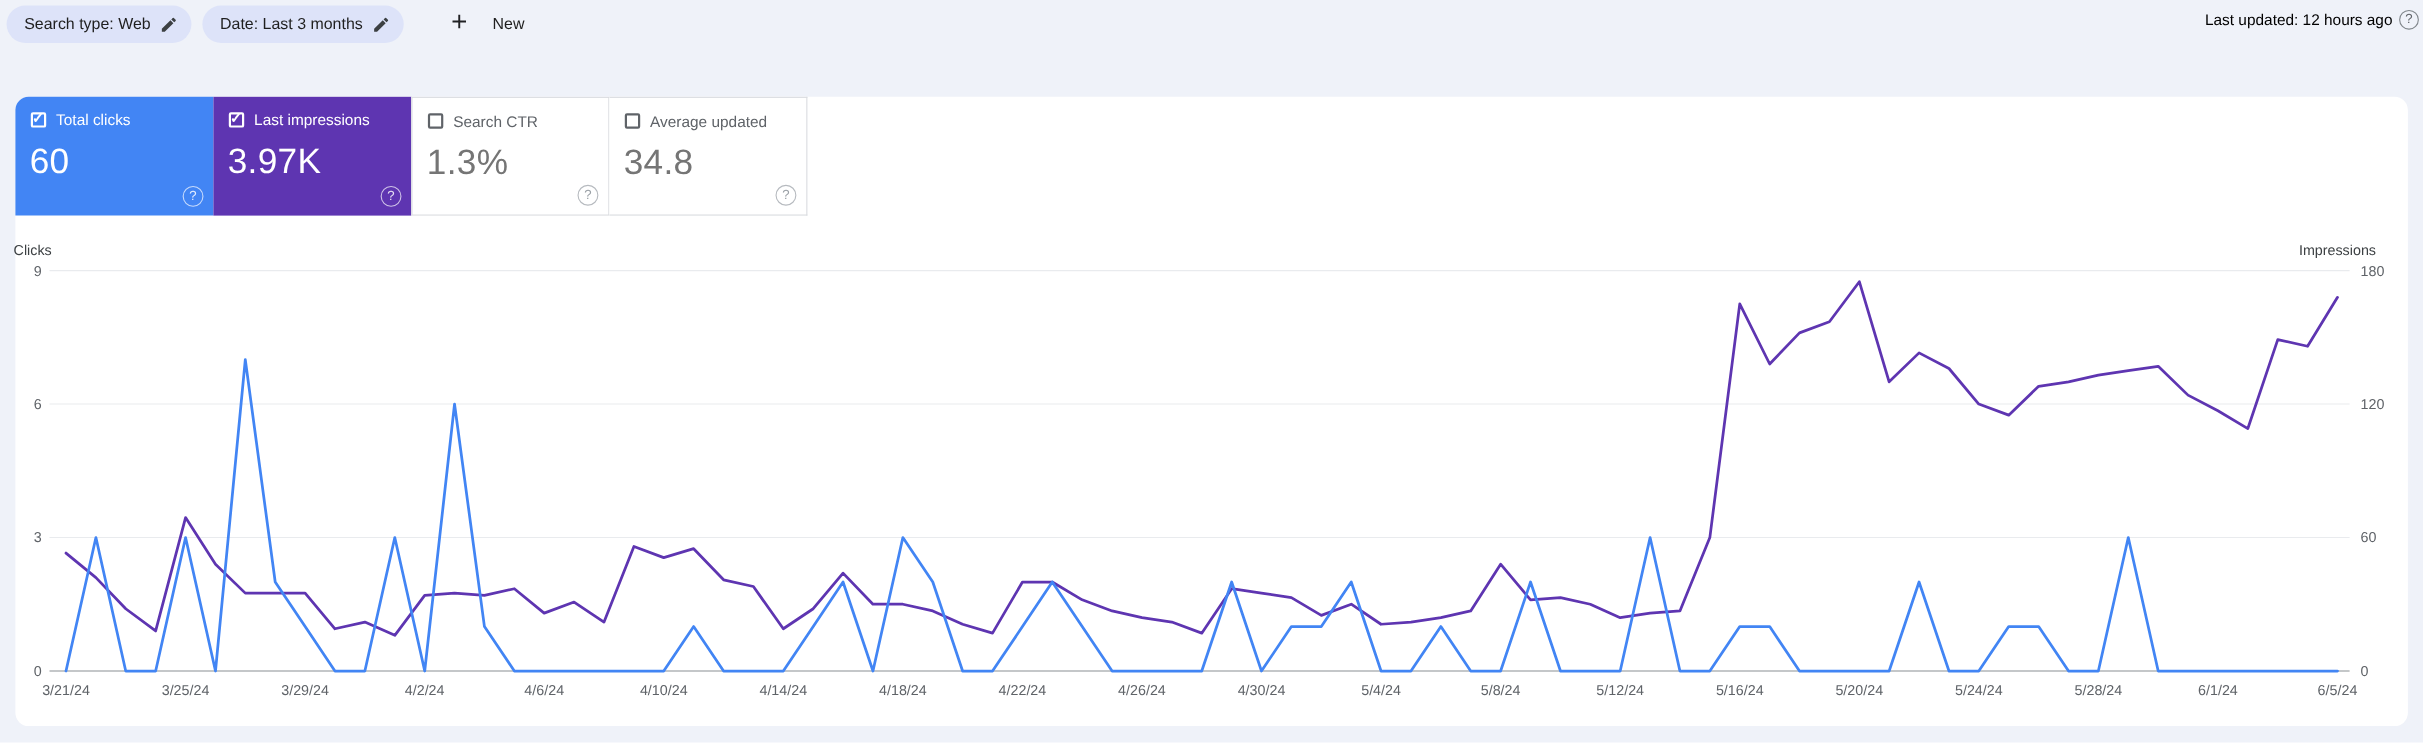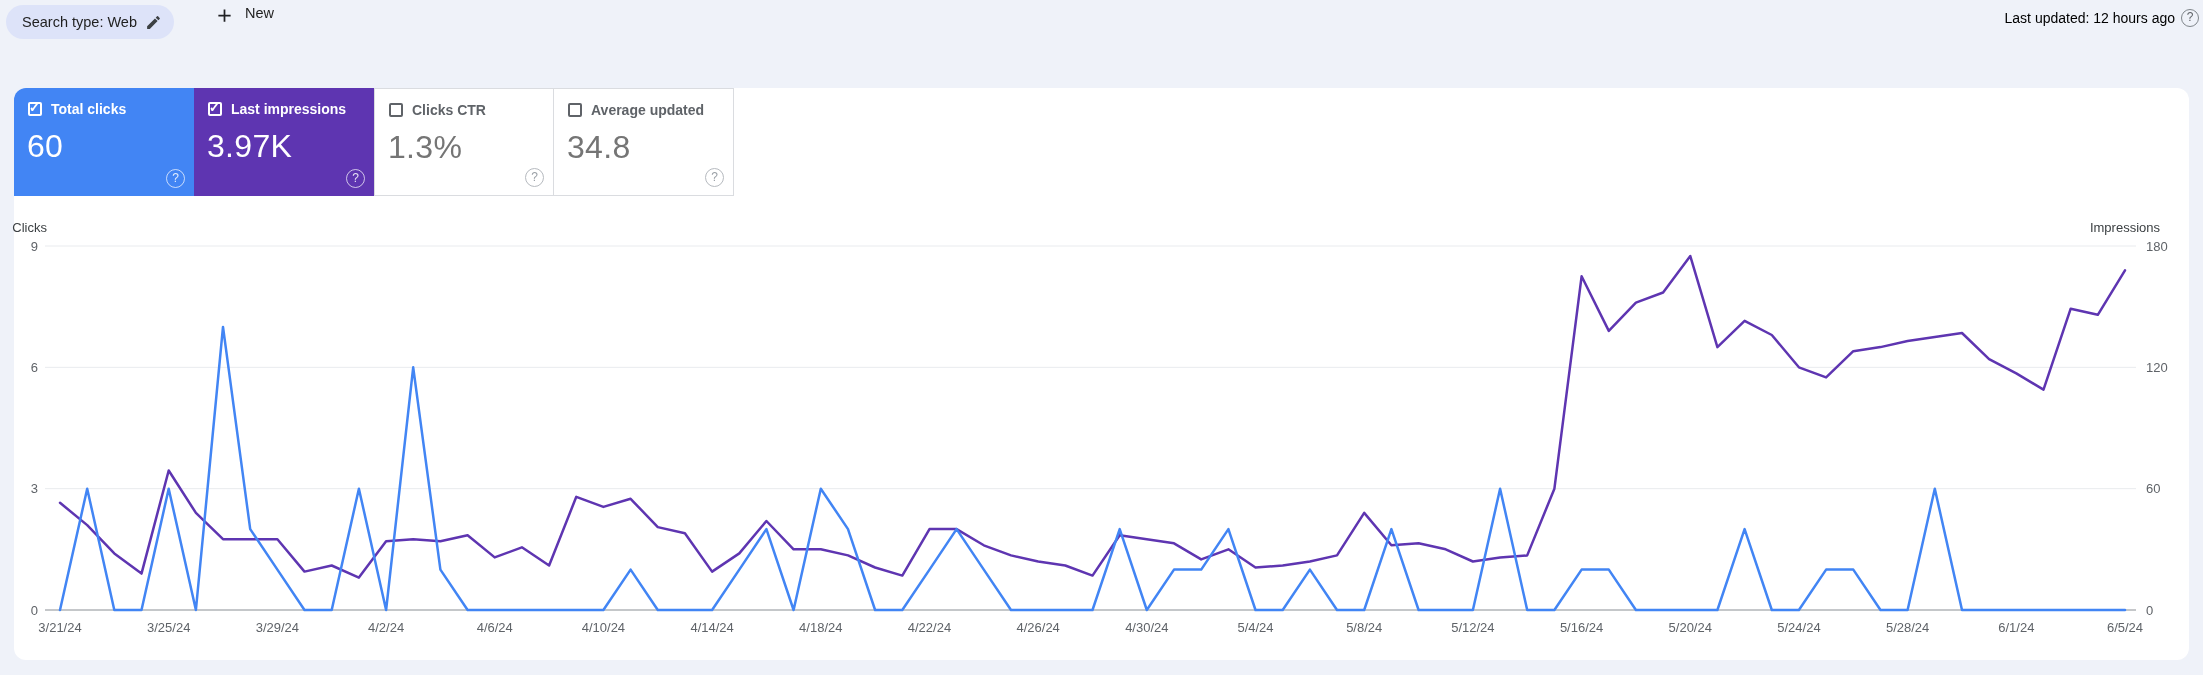--- a/index.html
+++ b/index.html
@@ -14,21 +14,21 @@
   
   .topbar { position:absolute; left:0; top:0; width:100%; height:56px; }
   .chips { position:absolute; left:6px; top:5px; display:flex; align-items:center; gap:10px; }
   .chip {
     display:flex; align-items:center; gap:8px;
     background:#dde3f9; border-radius:17px; height:34px;
     padding:0 12px 0 16px; cursor:pointer;
   }
   .chip-label { font-size:14.5px; color:#1f1f1f; white-space:nowrap; }
   .chip svg { display:block; }
-  .new-btn { display:flex; gap:10px; margin-left:24px; cursor:pointer; height:34px; padding:0 6px; }
+  .new-btn { display:flex; align-items:center; gap:20px; margin-left:24px; cursor:pointer; height:34px; padding:0 6px; }
   .new-btn-label { font-size:14.5px; color:#1f1f1f; }
   .last-updated-wrap { position:absolute; right:4px; top:9px; display:flex; align-items:center; gap:6px; }
   .last-updated { font-size:14px; color:#000000; }
   .help-circle {
     width:18px; height:18px; border:1.5px solid #80868b; border-radius:50%;
     color:#5f6368; font-size:12px; line-height:15px; text-align:center; display:inline-block;
     flex:0 0 auto;
   }
   
   .panel {
@@ -43,21 +43,21 @@
   .card.c1 { left:194px; }
   .card.c2 { left:374px; background:#fff; border:1px solid #dadce0; }
   .card.c3 { left:554px; background:#fff; border:1px solid #dadce0; border-left:none; }
   .card-head { position:absolute; left:14px; top:13px; display:flex; align-items:center; gap:9px; }
   .cb {
     width:14px; height:14px; border-radius:2px; border:2px solid #5f6368; background:transparent;
     position:relative; flex:0 0 auto;
   }
   .card.colored .cb { border-color:#ffffff; }
   .cb .mark { position:absolute; left:-1px; top:-4px; font-size:13px; font-weight:bold; color:#fff; }
-  .card-label { font-size:14px; font-weight:700; white-space:nowrap; }
+  .card-label { font-size:14px; font-weight:400; white-space:nowrap; }
   .card.colored .card-label { color:#ffffff; }
   .card.plain .card-label { color:#5f6368; }
   .card-value { position:absolute; left:13px; top:40px; font-size:32px; letter-spacing:.3px; }
   .card.colored .card-value { color:#ffffff; }
   .card.plain .card-value { color:#757575;text-align:center; }
   .card-help {
     position:absolute; right:9px; bottom:8px;
     width:19px; height:19px; border-radius:50%;
     font-size:12px; line-height:16px; text-align:center;
   }
@@ -114,20 +114,28 @@
 <div class="topbar">
   <div class="chips">
     <div class="chip">
       <span class="chip-label">Search type: Web</span>
       <span>
         <svg width="17" height="17" viewBox="0 0 24 24" fill="#3c4043">
             <path d="M3 17.25V21h3.75L17.81 9.94l-3.75-3.75L3 17.25zM20.71 7.04c.39-.39.39-1.02 0-1.41l-2.34-2.34a.9959.9959 0 0 0-1.41 0l-1.83 1.83 3.75 3.75 1.83-1.83z"></path>
           </svg>
       </span>
     </div>
+    <div class="chip">
+      <span class="chip-label">Date: Last 3 months</span>
+      <span>
+        <svg width="17" height="17" viewBox="0 0 24 24" fill="#3c4043">
+            <path d="M3 17.25V21h3.75L17.81 9.94l-3.75-3.75L3 17.25zM20.71 7.04c.39-.39.39-1.02 0-1.41l-2.34-2.34a.9959.9959 0 0 0-1.41 0l-1.83 1.83 3.75 3.75 1.83-1.83z"></path>
+          </svg>
+      </span>
+    </div>
     <div class="new-btn">
       <span>
         <svg width="21" height="21" viewBox="0 0 24 24" fill="#202124">
             <path d="M19 13h-6v6h-2v-6H5v-2h6V5h2v6h6v2z"></path>
           </svg>
       </span>
       <span class="new-btn-label">New</span>
     </div>
   </div>
   <div class="last-updated-wrap">
@@ -152,21 +160,21 @@
         <span class="mark">✓</span>
       </span>
     <span class="card-label">Last impressions</span>
   </div>
   <div class="card-value">3.97K</div>
   <span class="card-help">?</span>
 </div>
 <div class="card c2 plain">
   <div class="card-head">
     <span class="cb"></span>
-    <span class="card-label">Clicks CTR</span>
+    <span class="card-label">Search CTR</span>
   </div>
   <div class="card-value">1.3%</div>
   <span class="card-help">?</span>
 </div>
 <div class="card c3 plain">
   <div class="card-head">
     <span class="cb"></span>
     <span class="card-label">Average updated</span>
   </div>
   <div class="card-value">34.8</div>

